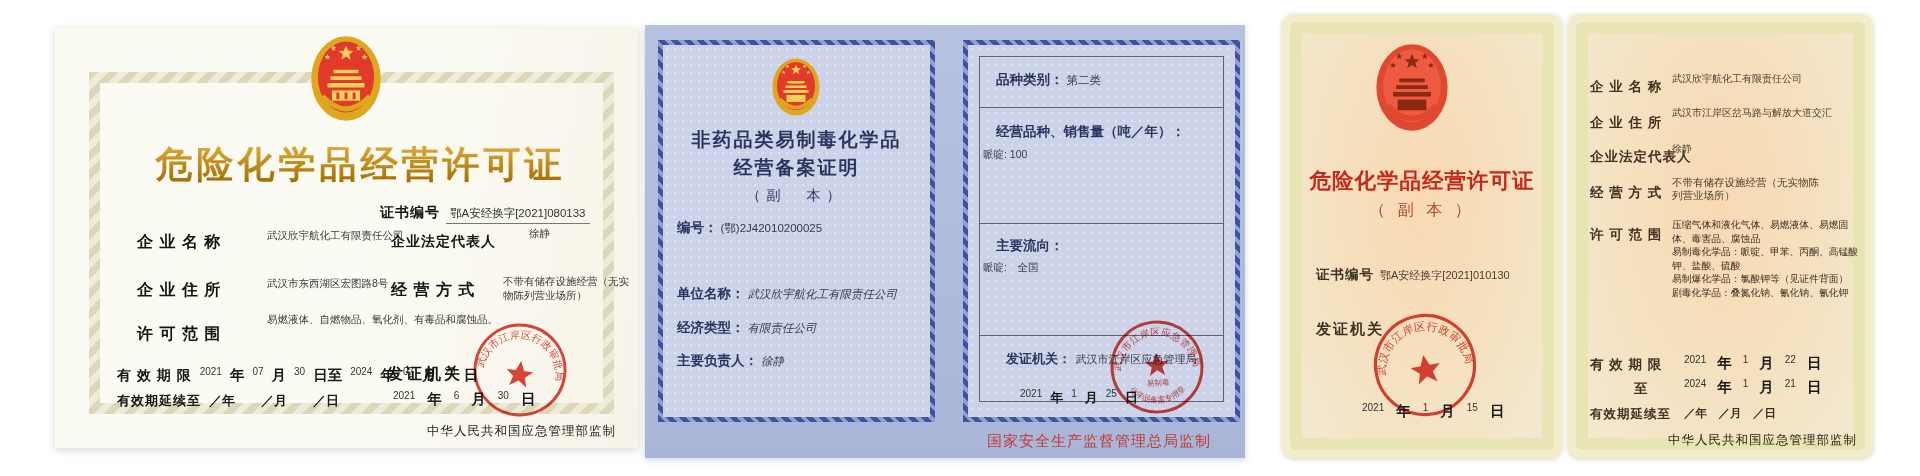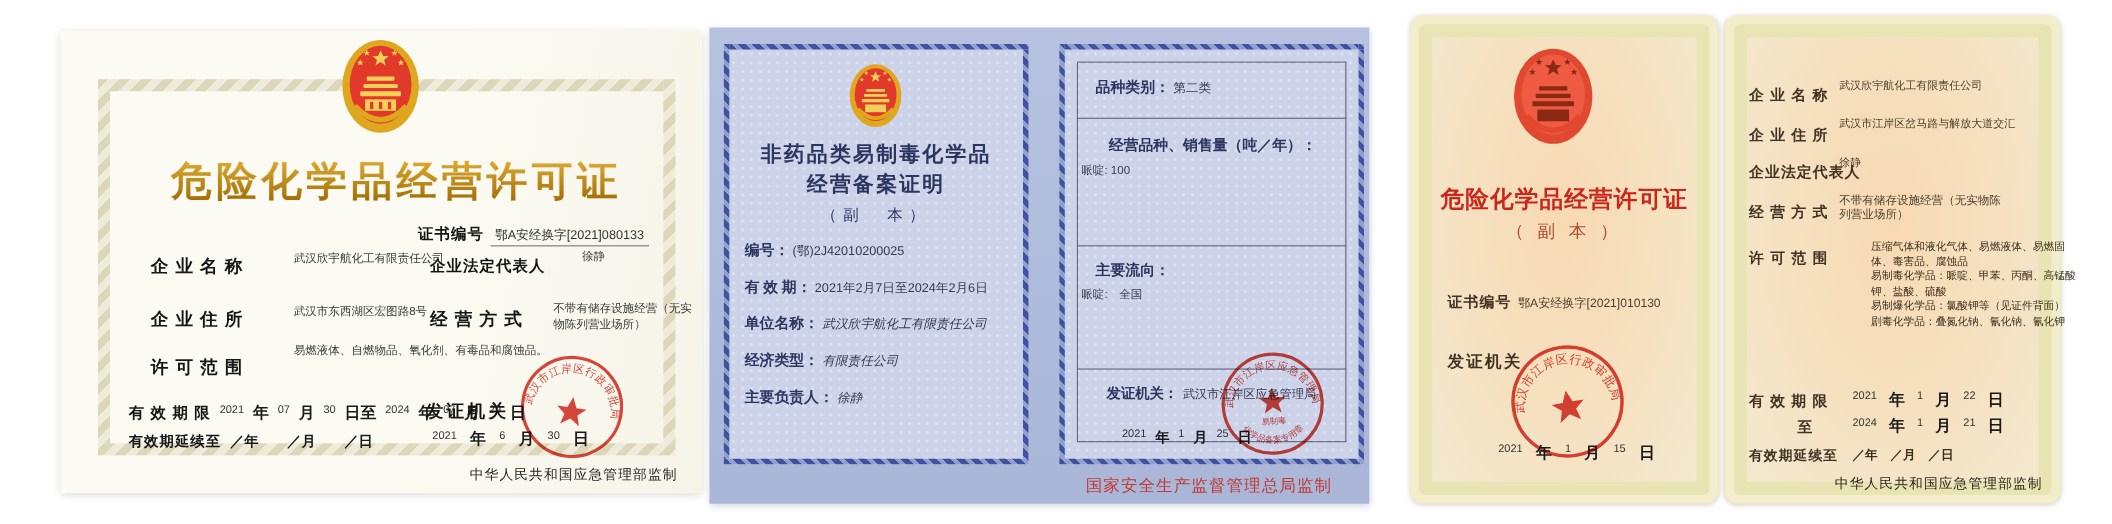--- a/index.html
+++ b/index.html
@@ -188,24 +188,20 @@
         <path d="M18 84 Q50 118 82 84" stroke="#dfa71f" stroke-width="7" fill="none"></path>
       </svg>
       <div class="cm-title" style="top:82px;">非药品类易制毒化学品</div>
       <div class="cm-title" style="top:110px;">经营备案证明</div>
       <div class="cm-sub" style="top:142px;">（副　本）</div>
 
       <div class="cm-row" style="top:174px;">
         <span class="cm-lbl">编号：</span>
         <span class="cm-val">(鄂)2J42010200025</span>
       </div>
-      <div class="cm-row" style="top:207px;">
-        <span class="cm-lbl">有 效 期：</span>
-        <span class="cm-val">2021年2月7日至2024年2月6日</span>
-      </div>
       <div class="cm-row" style="top:240px;">
         <span class="cm-lbl">单位名称：</span>
         <span class="cm-val hand">武汉欣宇航化工有限责任公司</span>
       </div>
       <div class="cm-row" style="top:274px;">
         <span class="cm-lbl">经济类型：</span>
         <span class="cm-val hand">有限责任公司</span>
       </div>
       <div class="cm-row" style="top:307px;">
         <span class="cm-lbl">主要负责人：</span>
@@ -213,21 +209,21 @@
       </div>
     </div>
 
     <div class="cm-page" id="cm-p2">
       <div class="cm-box"></div>
       <div class="cm-row" style="top:26px;left:28px;">
         <span class="cm-lbl">品种类别：</span>
         <span class="cm-val">第二类</span>
       </div>
       <div class="cm-div" style="top:62px;"></div>
-      <span class="abs cm-lbl" style="left:40px;top:78px;text-align:right;">经营品种、销售量（吨／年）：</span>
+      <span class="abs cm-lbl" style="left:28px;top:78px;text-align:right;">经营品种、销售量（吨／年）：</span>
       <span class="abs cm-val" style="left:15px;top:103px;font-size:10.5px;">哌啶: 100</span>
       <div class="cm-div" style="top:178px;"></div>
       <span class="abs cm-lbl" style="left:28px;top:192px;">主要流向：</span>
       <span class="abs cm-val" style="left:15px;top:216px;font-size:10.5px;">哌啶:　全国</span>
       <div class="cm-div" style="top:290px;"></div>
       <div class="abs" style="left:38px;top:304px;width:210px;">
         <span class="cm-lbl" style="font-size:13px;">发证机关：</span>
         <span class="cm-val" style="font-size:11px;">武汉市江岸区应急管理局</span>
       </div>
       <div class="abs drow" style="left:52px;top:344px;gap:8px;">
@@ -303,21 +299,21 @@
       <div class="cr-inner"></div>
       <span class="abs cr-lbl" style="left:22px;top:64px;">企 业 名 称</span>
       <span class="abs cr-val" style="left:104px;top:58px;width:180px;">武汉欣宇航化工有限责任公司</span>
       <span class="abs cr-lbl" style="left:22px;top:100px;">企 业 住 所</span>
       <span class="abs cr-val" style="left:104px;top:92px;width:180px;">武汉市江岸区岔马路与解放大道交汇</span>
       <span class="abs cr-lbl" style="left:22px;top:134px;">企业法定代表人</span>
       <span class="abs cr-val" style="left:104px;top:128px;">徐静</span>
       <span class="abs cr-lbl" style="left:22px;top:170px;">经 营 方 式</span>
       <span class="abs cr-val" style="left:104px;top:162px;width:150px;font-size:10.5px;">不带有储存设施经营（无实物陈列营业场所）</span>
       <span class="abs cr-lbl" style="left:22px;top:212px;">许 可 范 围</span>
-      <div class="abs" style="left:104px;top:204px;width:188px;margin-left:29px;">
+      <div class="abs" style="left:104px;top:204px;width:188px;">
         <div class="cr-scope-line">压缩气体和液化气体、易燃液体、易燃固体、毒害品、腐蚀品</div>
         <div class="cr-scope-line">易制毒化学品：哌啶、甲苯、丙酮、高锰酸钾、盐酸、硫酸</div>
         <div class="cr-scope-line">易制爆化学品：氯酸钾等（见证件背面）</div>
         <div class="cr-scope-line">剧毒化学品：叠氮化钠、氰化钠、氰化钾</div>
       </div>
       <span class="abs cr-lbl" style="left:22px;top:342px;">有 效 期 限</span>
       <div class="abs drow" style="left:116px;top:340px;gap:11px;">
         <span class="dn">2021</span>
         <span class="dc">年</span>
         <span class="dn">1</span>

